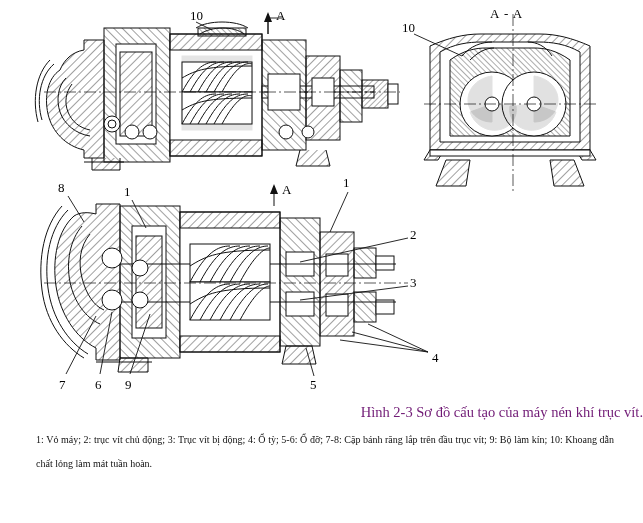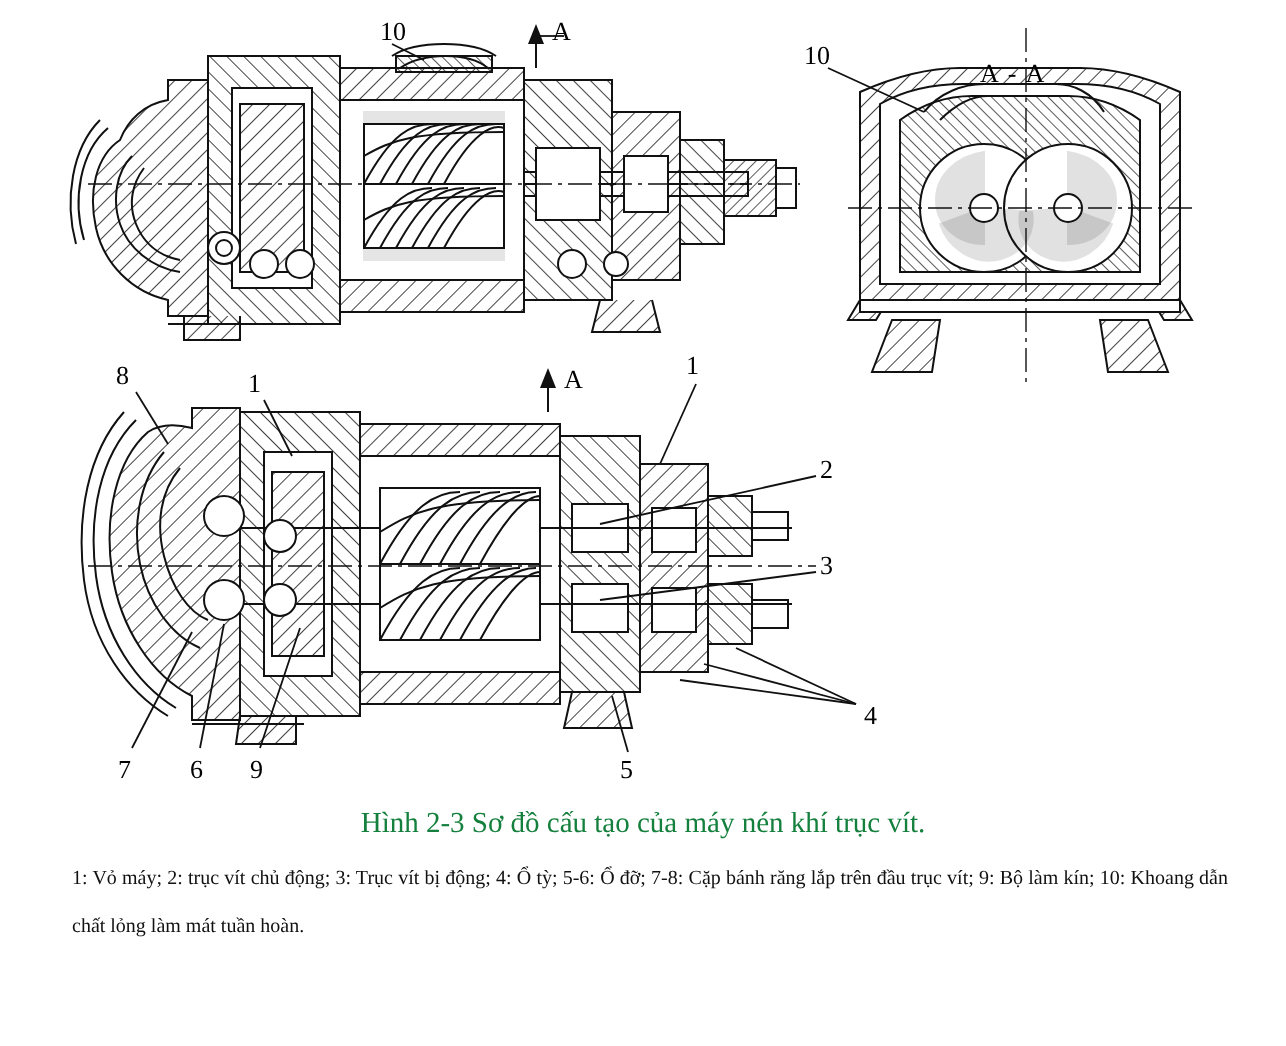--- a/index.html
+++ b/index.html
@@ -33,24 +33,24 @@
     left: 0;
     top: 0;
     width: 643px;
     height: 400px;
   }
   .caption {
     position: absolute;
     left: 0;
     top: 402px;
     width: 643px;
-    text-align: center;
+    text-align: right;
     font-size: 14.5px;
     line-height: 20px;
-    color: #15803d;
+    color: #701a75;
   }
   .legend {
     position: absolute;
     left: 36px;
     top: 428px;
     width: 578px;
     font-size: 10px;
     line-height: 24px;
     text-align: justify;
     color: #111;
@@ -301,20 +301,20 @@
     <div class="leader-label" style="left:410px; top:227px;">2</div>
     <div class="leader-label" style="left:410px; top:275px;">3</div>
     <div class="leader-label" style="left:432px; top:350px;">4</div>
     <div class="leader-label" style="left:310px; top:377px;">5</div>
     <div class="leader-label" style="left:95px; top:377px;">6</div>
     <div class="leader-label" style="left:59px; top:377px;">7</div>
     <div class="leader-label" style="left:125px; top:377px;">9</div>
 
     <div class="sec-label" style="left:276px; top:8px;">A</div>
     <div class="sec-label" style="left:282px; top:182px;">A</div>
-    <div class="sec-label" style="left:490px; top:6px;margin-top:23px;">A - A</div>
+    <div class="sec-label" style="left:490px; top:6px;">A - A</div>
   </div>
 
   <div class="caption">Hình 2-3 Sơ đồ cấu tạo của máy nén khí trục vít.</div>
 
   <div class="legend">1: Vỏ máy; 2: trục vít chủ động; 3: Trục vít bị động; 4: Ổ tỳ; 5-6: Ổ đỡ; 7-8: Cặp bánh răng lắp trên đầu trục vít; 9: Bộ làm kín; 10: Khoang dẫn chất lỏng làm mát tuần hoàn.</div>
 
 </div>
 
 </body></html>

